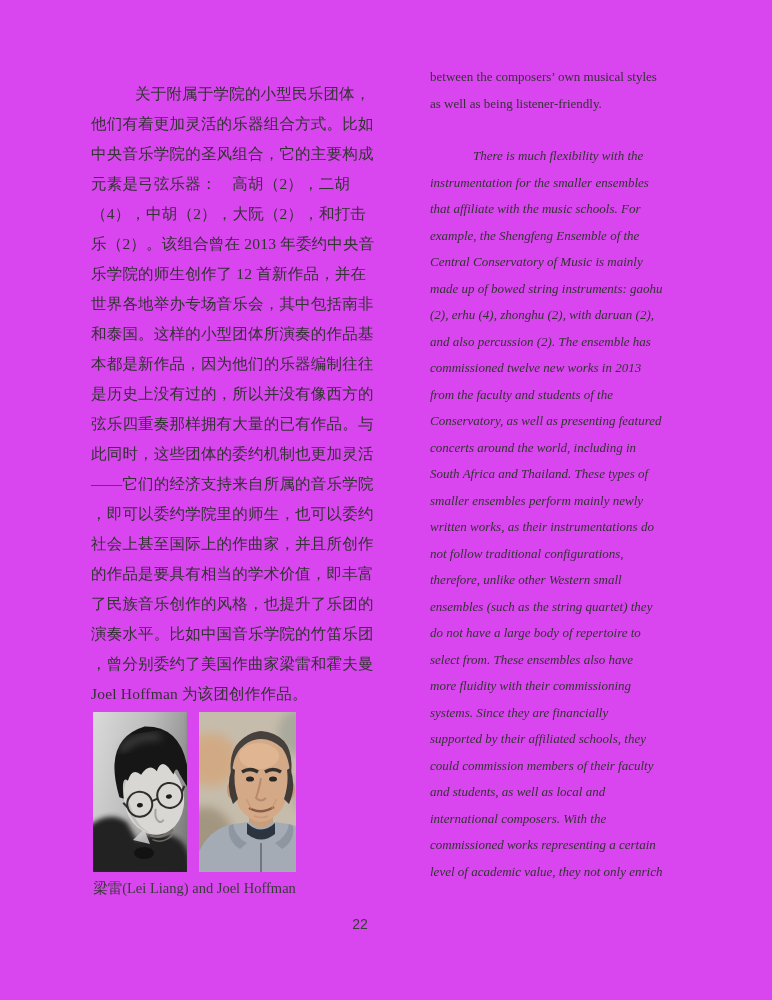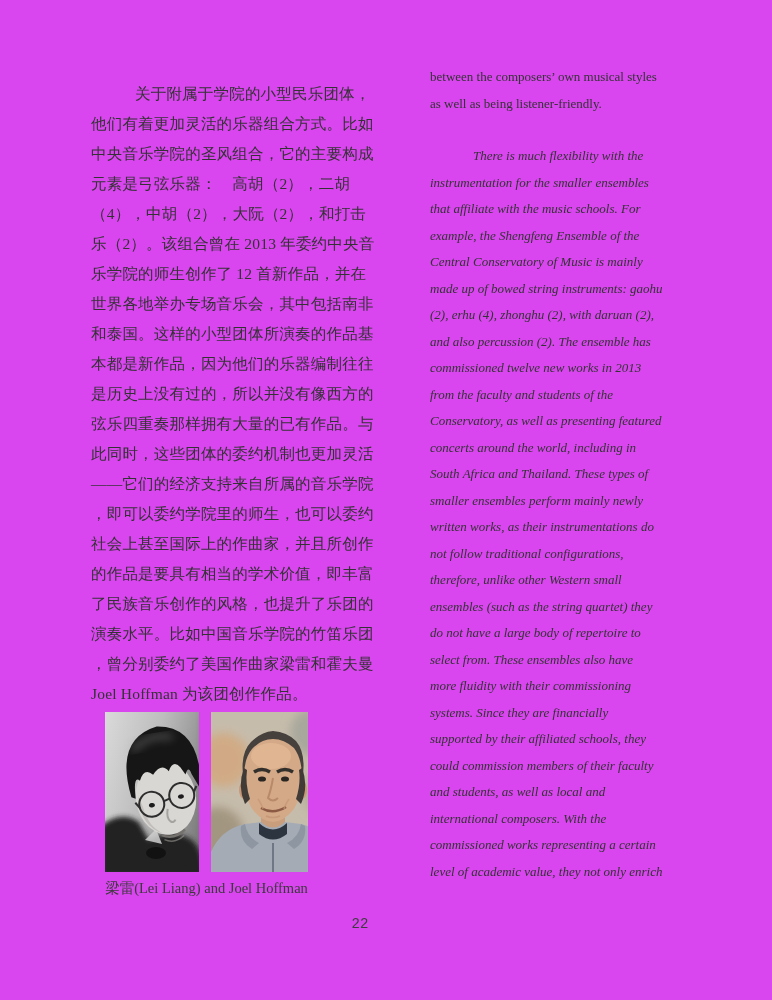--- a/index.html
+++ b/index.html
@@ -49,21 +49,21 @@
     white-space: pre-wrap;
   }
   .col-right p.p2 {
     margin-top: 26px;
     text-indent: 43px;
     font-style: italic;
   }
   
   .figure {
     position: absolute;
-    left: 105px;
+    left: 93px;
     top: 712px;
     width: 203px;
     margin: 0;
   }
   .photos {
     display: flex;
     gap: 12px;
   }
   .photo {
     height: 160px;
@@ -80,21 +80,21 @@
     color: #3a3a3a;
     white-space: nowrap;
   }
   
   .page-number {
     position: absolute;
     left: 0;
     top: 916px;
     width: 720px;
     text-align: center;
-    font-family: Liberation Mono, monospace;
+    font-family: Liberation Sans, sans-serif;
     font-size: 14px;
     color: #3c3c3c;
   }
 </style>
 </head>
 <body>
 
 <div class="page">
 
   <div class="col-left">关于附属于学院的小型民乐团体，

